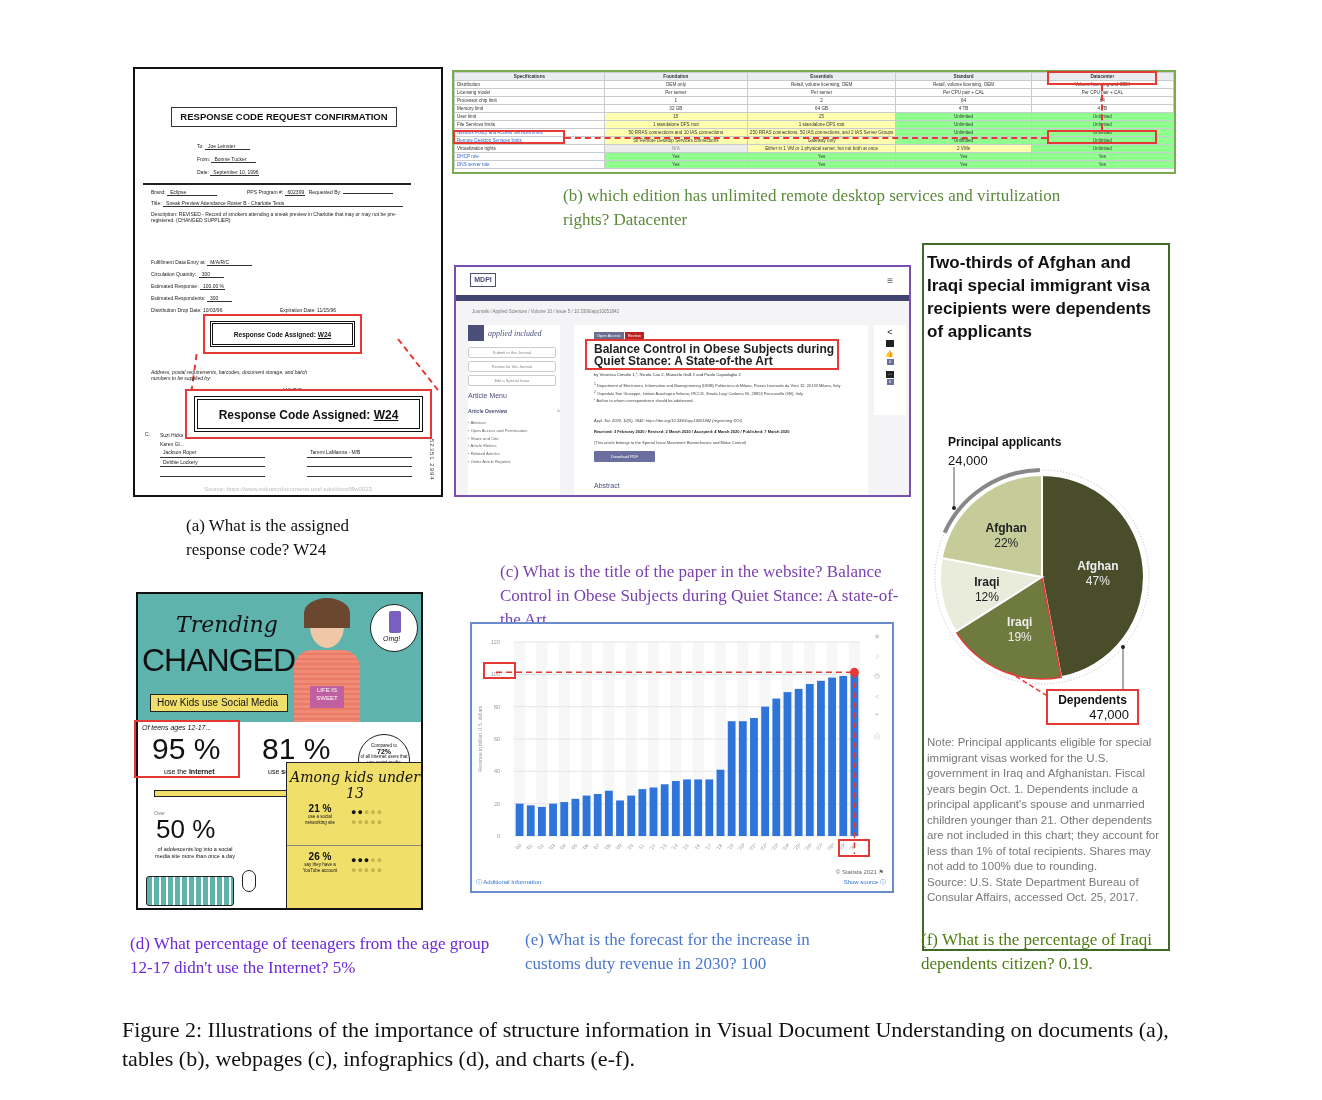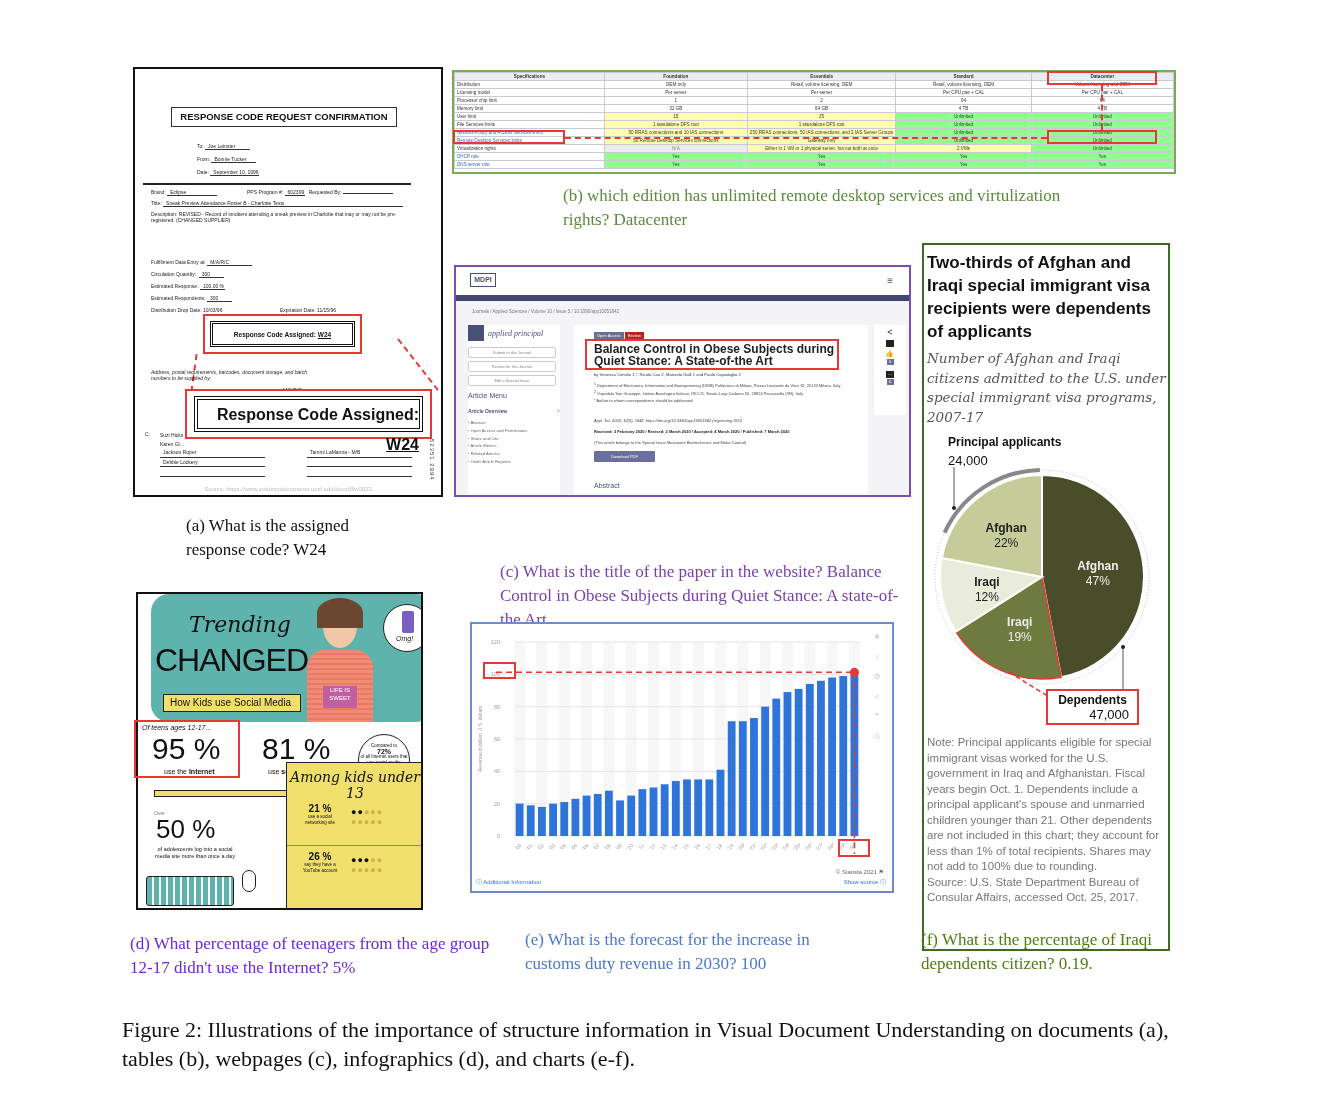--- a/index.html
+++ b/index.html
@@ -9,21 +9,21 @@
 
   
   #panel-a { left: 133px; top: 67px; width: 310px; height: 430px; border: 2px solid #111; background: #fff; }
   #panel-a .title-box { position: absolute; left: 36px; top: 38px; width: 226px; height: 20px; border: 1px solid #333; font-size: 9.5px; font-weight: bold; text-align: center; line-height: 18px; }
   #panel-a .field { position: absolute; font-size: 5px; color: #222; white-space: nowrap; }
   #panel-a .uline { border-bottom: 1px solid #333; display: inline-block; min-width: 45px; padding-left: 3px; }
   #panel-a .hr { position: absolute; left: 8px; right: 30px; height: 2px; background: #222; }
   .rc-small { position: absolute; left: 68px; top: 245px; width: 159px; height: 40px; border: 2px solid #e53935; }
   .rc-small .inner { position: absolute; left: 5px; top: 5px; right: 5px; bottom: 5px; border: 3px double #111; font-size: 6.5px; font-weight: bold; text-align: center; line-height: 22px; }
   .rc-big { position: absolute; left: 50px; top: 320px; width: 247px; height: 50px; border: 2px solid #e53935; background: #fff; }
-  .rc-big .inner { position: absolute; left: 7px; top: 5px; right: 7px; bottom: 5px; border: 4px double #111; font-size: 16px; font-weight: bold; text-align: right; line-height: 30px; }
+  .rc-big .inner { position: absolute; left: 7px; top: 5px; right: 7px; bottom: 5px; border: 4px double #111; font-size: 12px; font-weight: bold; text-align: center; line-height: 30px; }
   .source-a { position: absolute; left: 0; right: 0; bottom: 3px; text-align: center; font-size: 6px; color: #bbb; }
   .vert-id { position: absolute; right: 6px; top: 370px; writing-mode: vertical-rl; font-size: 6px; color: #444; letter-spacing: 1px; }
 
   
   #panel-b { left: 452px; top: 70px; width: 724px; height: 104px; border: 2px solid #7aab4f; background: #fff; overflow: hidden; }
   #panel-b table { width: 100%; border-collapse: collapse; font-size: 4.6px; color: #333; }
   #panel-b th { background: #eaecf0; font-weight: bold; border: 1px solid #c8ccd1; height: 8px; }
   #panel-b td { border: 1px solid #c8ccd1; height: 8px; text-align: center; padding: 0 2px; white-space: nowrap; overflow: hidden; }
   #panel-b td:first-child { text-align: left; }
   #panel-b .yellow { background: #ffffb0; }
@@ -36,21 +36,21 @@
   #panel-c .topbar { height: 28px; background: #fff; position: relative; }
   #panel-c .band { height: 6px; background: #404470; }
   #panel-c .crumb { font-size: 4.5px; color: #777; padding: 8px 0 0 16px; height: 22px; }
   #panel-c .leftcol { position: absolute; left: 12px; top: 58px; width: 92px; height: 180px; background: #fff; }
   #panel-c .maincol { position: absolute; left: 118px; top: 58px; width: 294px; height: 180px; background: #fff; }
   #panel-c .rightcol { position: absolute; left: 418px; top: 58px; width: 32px; height: 90px; background: #fff; }
   .btn-ghost { display: block; margin: 3px 0; width: 88px; height: 11px; border: 1px solid #ccc; border-radius: 2px; font-size: 4px; color: #888; text-align: center; line-height: 9px; }
 
   
   #panel-d { left: 136px; top: 592px; width: 287px; height: 318px; border: 2px solid #111; background: #fff; overflow: hidden; }
-  #panel-d .hero { position: absolute; left: 13px; top: 0; width: 100%; height: 128px; background: #5fb3ad; border-radius: 18px; }
+  #panel-d .hero { position: absolute; left: 0; top: 0; width: 100%; height: 128px; background: #5fb3ad; }
   .yellow-box { position: absolute; left: 148px; top: 168px; width: 137px; height: 148px; background: #f1df6c; border-left: 1px solid #222; border-top: 1px solid #222; }
 
   
   #panel-e { left: 470px; top: 622px; width: 424px; height: 271px; border: 2px solid #6b8ccc; background: #fff; }
 
   
   #panel-f { left: 922px; top: 243px; width: 248px; height: 708px; border: 2px solid #3d6b27; background: #fff; overflow: hidden; }
 
   .caption { position: absolute; font-family: "Liberation Serif", serif; font-size: 17px; line-height: 24px; }
   .red-box { position: absolute; border: 2px solid #e53935; }
@@ -216,21 +216,21 @@
   <div class="topbar">
     <div class="abs" style="left:14px;top:6px;width:26px;height:14px;border:1px solid #4a4f7a;font-size:7px;font-weight:bold;color:#4a4f7a;text-align:center;line-height:12px;">MDPI</div>
     <div class="abs" style="right:16px;top:8px;font-size:10px;color:#555;">≡</div>
   </div>
   <div class="band"></div>
   <div class="crumb">Journals / Applied Sciences / Volume 10 / Issue 5 / 10.3390/app10051842</div>
 
   <div class="leftcol">
     <div style="display:flex;align-items:center;gap:4px;margin-bottom:6px;">
       <div style="width:16px;height:16px;background:#4a4f7a;"></div>
-      <span class="serif" style="font-size:8px;font-style:italic;color:#4a4f7a;">applied principal</span>
+      <span class="serif" style="font-size:8px;font-style:italic;color:#4a4f7a;">applied included</span>
     </div>
     <span class="btn-ghost">Submit to this Journal</span>
     <span class="btn-ghost">Review for this Journal</span>
     <span class="btn-ghost">Edit a Special Issue</span>
     <div style="font-size:7px;color:#4a4f7a;margin-top:6px;">Article Menu</div>
     <div style="font-size:5px;color:#4a4f7a;font-weight:bold;margin-top:9px;"><span>Article Overview</span> <span style="float:right;color:#999;">^</span></div>
     <div style="font-size:4.2px;color:#666;margin-top:5px;line-height:7.8px;">
       <div>• <span>Abstract</span></div>
       <div>• <span>Open Access and Permissions</span></div>
       <div>• <span>Share and Cite</span></div>
@@ -437,21 +437,20 @@
   <div class="abs" style="right:6px;bottom:4px;font-size:6px;color:#2f74d8;"><span>Show source</span> ⓘ</div>
   <div class="abs" style="right:8px;bottom:16px;font-size:6px;color:#666;"><span>© Statista 2021</span> ⚑</div>
 </div>
 <div class="red-box" style="left:483px;top:662px;width:33px;height:17px;"></div>
 <div class="red-box" style="left:838px;top:839px;width:32px;height:18px;"></div>
 
 <div class="caption" style="left:525px;top:928px;width:330px;color:#4a78d0;">(e) What is the forecast for the increase in customs duty revenue in 2030? 100</div>
 
 <div id="panel-f" class="abs">
   <div style="position:absolute;left:3px;top:6px;width:240px;font-size:17px;font-weight:bold;line-height:23px;color:#111;">Two-thirds of Afghan and Iraqi special immigrant visa recipients were dependents of applicants</div>
-  <div style="position:absolute;left:3px;top:104px;width:240px;font-family:'DejaVu Serif',serif;font-style:italic;font-size:13.5px;line-height:19.5px;color:#555;">Number of Afghan and Iraqi citizens admitted to the U.S. under special immigrant visa programs, 2007-17</div>
   <div style="position:absolute;left:24px;top:190px;font-size:12px;font-weight:bold;">Principal applicants</div>
   <div style="position:absolute;left:24px;top:208px;font-size:13px;">24,000</div>
   <svg id="pie-svg" width="248" height="230" style="position:absolute;left:0;top:222px;">
       <path d="M118,110 L118,8 A102,102 0 0 1 137.11289408774394,210.19329957432623 Z" fill="#4a4d2a" stroke="#fff" stroke-width="2"></path>
       <text x="173.85102621423277" y="102.72052362283134" font-size="12" font-weight="bold" fill="#eee" text-anchor="middle" font-family="Liberation Sans, sans-serif">Afghan</text>
       <text x="173.85102621423277" y="117.72052362283134" font-size="12" fill="#eee" text-anchor="middle" font-family="Liberation Sans, sans-serif">47%</text>
       <path d="M118,110 L137.11289408774394,210.19329957432623 A102,102 0 0 1 31.878551598794488,164.6543330878577 Z" fill="#6f7a3e" stroke="#e53935" stroke-width="1.5"></path>
       <text x="95.72000333538884" y="159.48603450087137" font-size="12" font-weight="bold" fill="#eee" text-anchor="middle" font-family="Liberation Sans, sans-serif">Iraqi</text>
       <text x="95.72000333538884" y="174.48603450087137" font-size="12" fill="#eee" text-anchor="middle" font-family="Liberation Sans, sans-serif">19%</text>
       <path d="M118,110 L31.878551598794488,164.6543330878577 A102,102 0 0 1 17.806700425673753,90.88710591225612 Z" fill="#e9ecda" stroke="#fff" stroke-width="2"></path>

